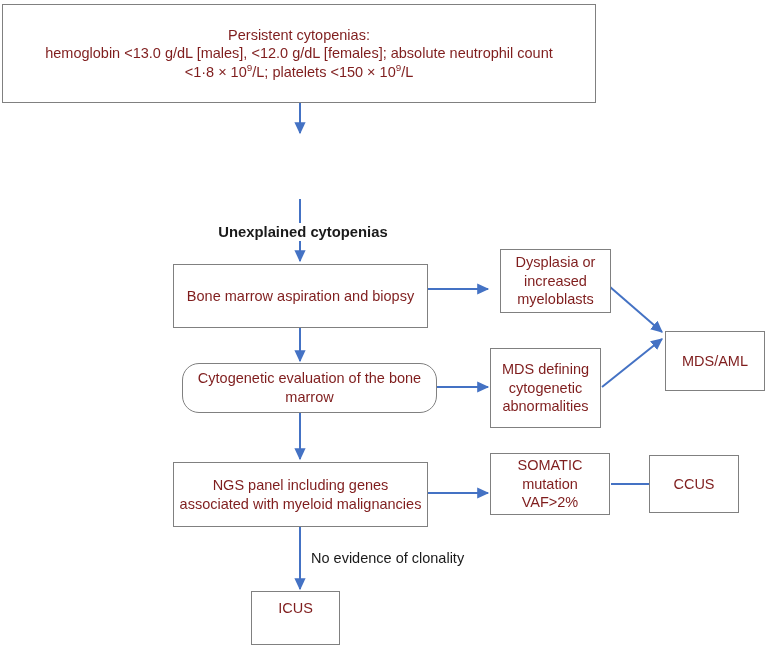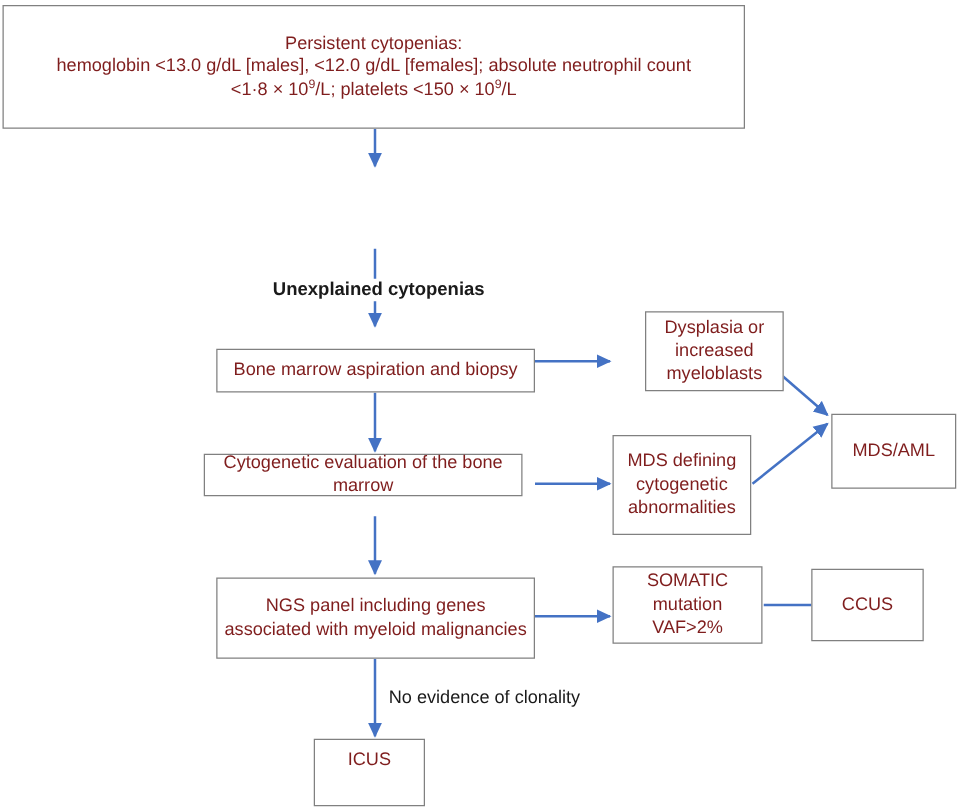--- a/index.html
+++ b/index.html
@@ -109,31 +109,31 @@
     <div>
       <span class="nowrapline">Persistent cytopenias:</span>
       <span class="nowrapline">hemoglobin &lt;13.0 g/dL [males], &lt;12.0 g/dL [females]; absolute neutrophil count</span>
       <span class="nowrapline"><span>&lt;1·8 × 10</span><sup>9</sup><span>/L; platelets &lt;150  × 10</span><sup>9</sup><span>/L</span></span>
     </div>
   </div>
 
 
   <div class="label bold plain-bg" style="left:186px; top:223px; width:228px;">Unexplained cytopenias</div>
 
-  <div class="box" style="left:173px; top:279px; width:255px; height:35px;">Bone marrow aspiration and biopsy</div>
+  <div class="box" style="left:173px; top:264px; width:255px; height:64px;">Bone marrow aspiration and biopsy</div>
 
-  <div class="box" style="left:163px; top:363px; width:255px; height:34px;">Cytogenetic evaluation of the bone marrow</div>
+  <div class="box" style="left:182px; top:363px; width:255px; height:50px;border-radius:17px;">Cytogenetic evaluation of the bone marrow</div>
 
   <div class="box" style="left:173px; top:462px; width:255px; height:65px;">NGS panel including genes associated with myeloid malignancies</div>
 
   <div class="label plain-bg" style="left:308px; top:549px;">No evidence of clonality</div>
 
   <div class="box top-align" style="left:251px; top:591px; width:89px; height:54px;">ICUS</div>
 
-  <div class="box" style="left:516px; top:249px; width:111px; height:64px;">Dysplasia or increased myeloblasts</div>
+  <div class="box" style="left:500px; top:249px; width:111px; height:64px;">Dysplasia or increased myeloblasts</div>
 
   <div class="box" style="left:490px; top:348px; width:111px; height:80px;">MDS defining cytogenetic abnormalities</div>
 
   <div class="box" style="left:490px; top:453px; width:120px; height:62px;">SOMATIC mutation VAF&gt;2%</div>
 
   <div class="box" style="left:665px; top:305px; width:100px; height:60px;margin-top:26px;">MDS/AML</div>
 
   <div class="box" style="left:649px; top:455px; width:90px; height:58px;">CCUS</div>
 
 </div>

